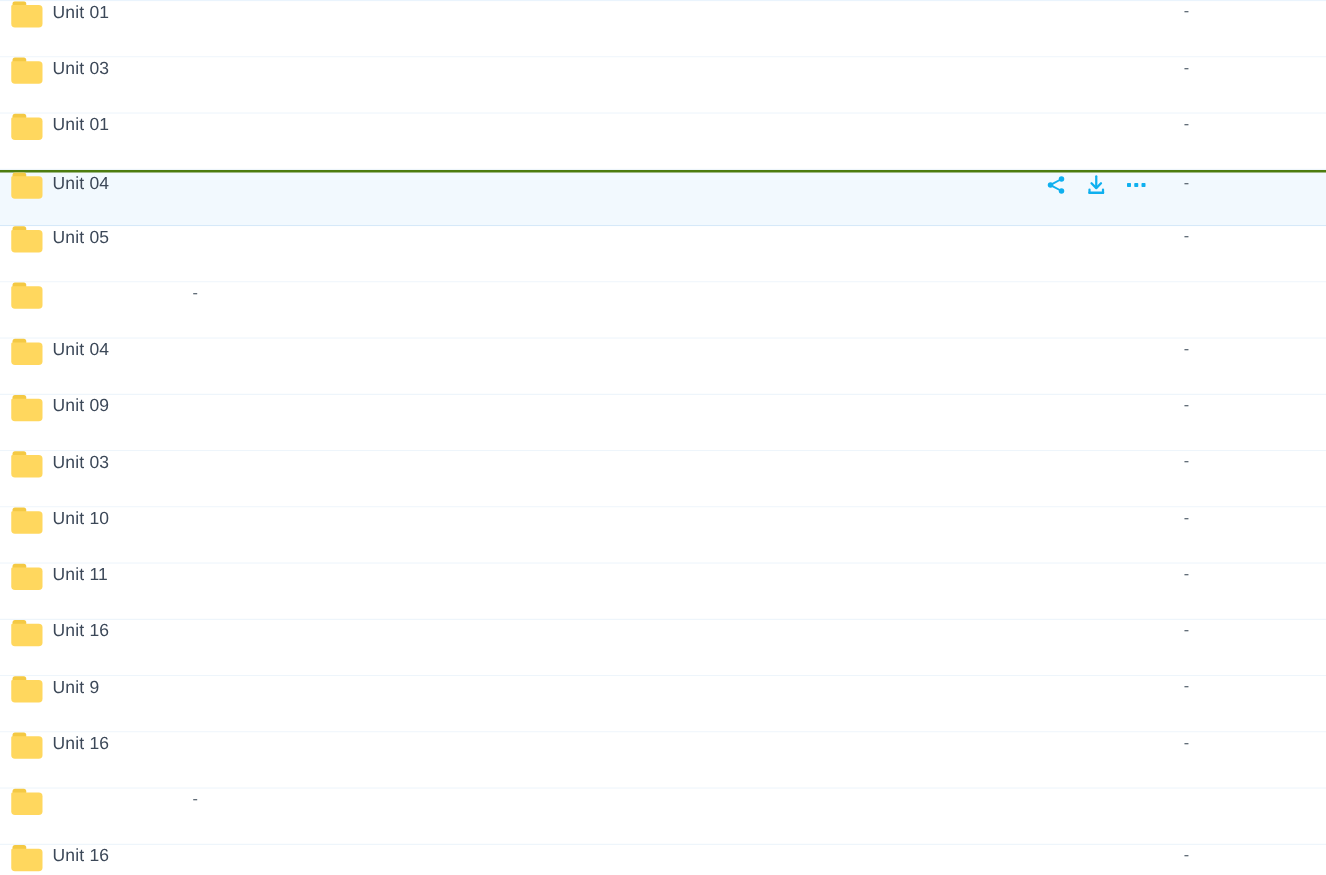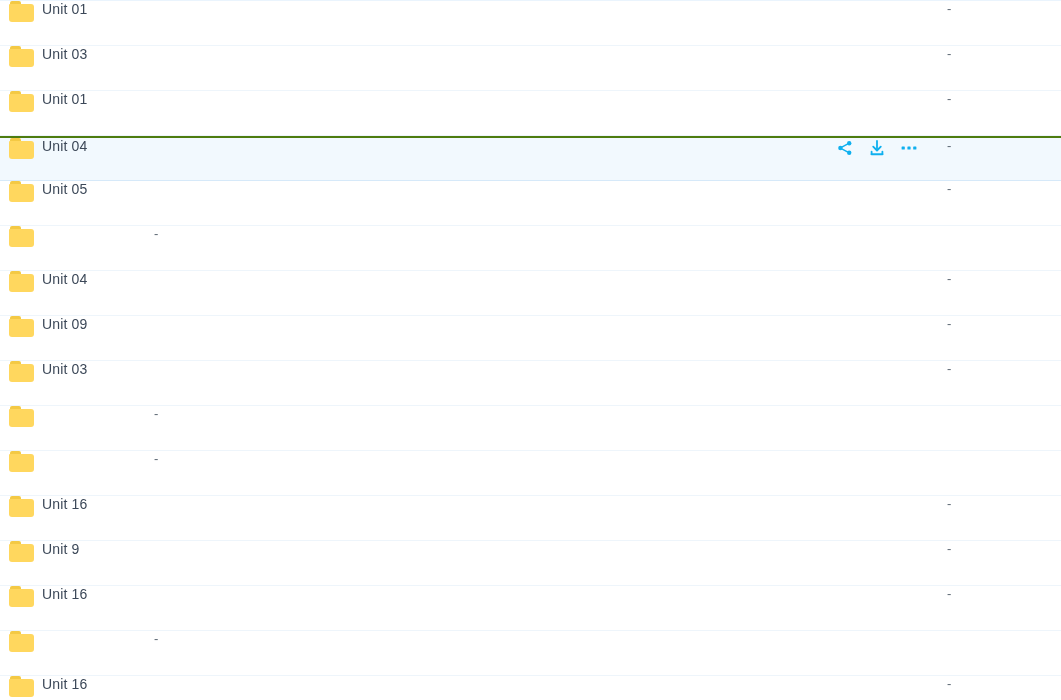--- a/index.html
+++ b/index.html
@@ -428,54 +428,56 @@
     </div>
     <div class="size">-</div>
   </div>
     <div class="row">
     <div class="icon-cell">
       <div class="folder">
         <div class="tab"></div>
         <div class="body"></div>
       </div>
     </div>
-    <div class="actions">
-      <div class="act" title="Share">
-        <svg width="18" height="18" viewBox="0 0 18 18" fill="none">
-          <circle cx="13.2" cy="4.2" r="2.2" fill="currentColor"></circle>
-          <circle cx="4.4" cy="9" r="2.2" fill="currentColor"></circle>
-          <circle cx="13.2" cy="13.8" r="2.2" fill="currentColor"></circle>
-          <path d="M6.3 7.9 L11.4 5.2 M6.3 10.1 L11.4 12.8" stroke="currentColor" stroke-width="1.5" stroke-linecap="round"></path>
-        </svg>
-      </div>
-      <div class="act" title="Download">
-        <svg width="18" height="18" viewBox="0 0 18 18" fill="none">
-          <path d="M9 2 L9 11" stroke="currentColor" stroke-width="1.8" stroke-linecap="round"></path>
-          <path d="M5.2 7.6 L9 11.5 L12.8 7.6" stroke="currentColor" stroke-width="1.8" stroke-linecap="round" stroke-linejoin="round" fill="none"></path>
-          <path d="M3.6 15.2 L14.4 15.2" stroke="currentColor" stroke-width="2" stroke-linecap="round"></path>
-          <path d="M3.6 12.6 L3.6 15.2 M14.4 12.6 L14.4 15.2" stroke="currentColor" stroke-width="1.8" stroke-linecap="round"></path>
-        </svg>
-      </div>
-      <div class="act" title="More actions">
-        <svg width="18" height="18" viewBox="0 0 18 18" fill="none">
-          <rect x="1.6" y="7.4" width="3.2" height="3.2" rx="0.6" fill="currentColor"></rect>
-          <rect x="7.4" y="7.4" width="3.2" height="3.2" rx="0.6" fill="currentColor"></rect>
-          <rect x="13.2" y="7.4" width="3.2" height="3.2" rx="0.6" fill="currentColor"></rect>
-        </svg>
-      </div>
-    </div>
-    <div class="size">-</div>
-  </div>
-    <div class="row">
-    <div class="icon-cell">
-      <div class="folder">
-        <div class="tab"></div>
-        <div class="body"></div>
-      </div>
-    </div>
+    <div class="name">Unit 10</div>
+    <div class="actions">
+      <div class="act" title="Share">
+        <svg width="18" height="18" viewBox="0 0 18 18" fill="none">
+          <circle cx="13.2" cy="4.2" r="2.2" fill="currentColor"></circle>
+          <circle cx="4.4" cy="9" r="2.2" fill="currentColor"></circle>
+          <circle cx="13.2" cy="13.8" r="2.2" fill="currentColor"></circle>
+          <path d="M6.3 7.9 L11.4 5.2 M6.3 10.1 L11.4 12.8" stroke="currentColor" stroke-width="1.5" stroke-linecap="round"></path>
+        </svg>
+      </div>
+      <div class="act" title="Download">
+        <svg width="18" height="18" viewBox="0 0 18 18" fill="none">
+          <path d="M9 2 L9 11" stroke="currentColor" stroke-width="1.8" stroke-linecap="round"></path>
+          <path d="M5.2 7.6 L9 11.5 L12.8 7.6" stroke="currentColor" stroke-width="1.8" stroke-linecap="round" stroke-linejoin="round" fill="none"></path>
+          <path d="M3.6 15.2 L14.4 15.2" stroke="currentColor" stroke-width="2" stroke-linecap="round"></path>
+          <path d="M3.6 12.6 L3.6 15.2 M14.4 12.6 L14.4 15.2" stroke="currentColor" stroke-width="1.8" stroke-linecap="round"></path>
+        </svg>
+      </div>
+      <div class="act" title="More actions">
+        <svg width="18" height="18" viewBox="0 0 18 18" fill="none">
+          <rect x="1.6" y="7.4" width="3.2" height="3.2" rx="0.6" fill="currentColor"></rect>
+          <rect x="7.4" y="7.4" width="3.2" height="3.2" rx="0.6" fill="currentColor"></rect>
+          <rect x="13.2" y="7.4" width="3.2" height="3.2" rx="0.6" fill="currentColor"></rect>
+        </svg>
+      </div>
+    </div>
+    <div class="size">-</div>
+  </div>
+    <div class="row">
+    <div class="icon-cell">
+      <div class="folder">
+        <div class="tab"></div>
+        <div class="body"></div>
+      </div>
+    </div>
+    <div class="name">Unit 11</div>
     <div class="actions">
       <div class="act" title="Share">
         <svg width="18" height="18" viewBox="0 0 18 18" fill="none">
           <circle cx="13.2" cy="4.2" r="2.2" fill="currentColor"></circle>
           <circle cx="4.4" cy="9" r="2.2" fill="currentColor"></circle>
           <circle cx="13.2" cy="13.8" r="2.2" fill="currentColor"></circle>
           <path d="M6.3 7.9 L11.4 5.2 M6.3 10.1 L11.4 12.8" stroke="currentColor" stroke-width="1.5" stroke-linecap="round"></path>
         </svg>
       </div>
       <div class="act" title="Download">

